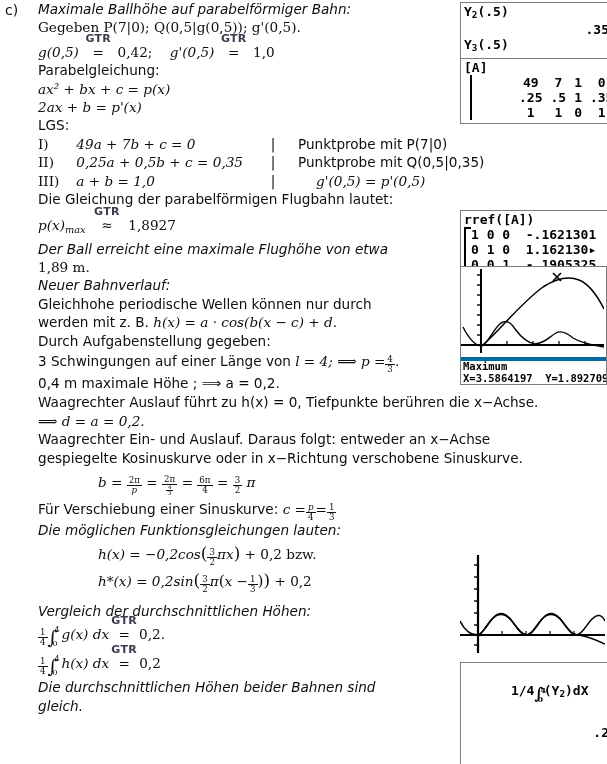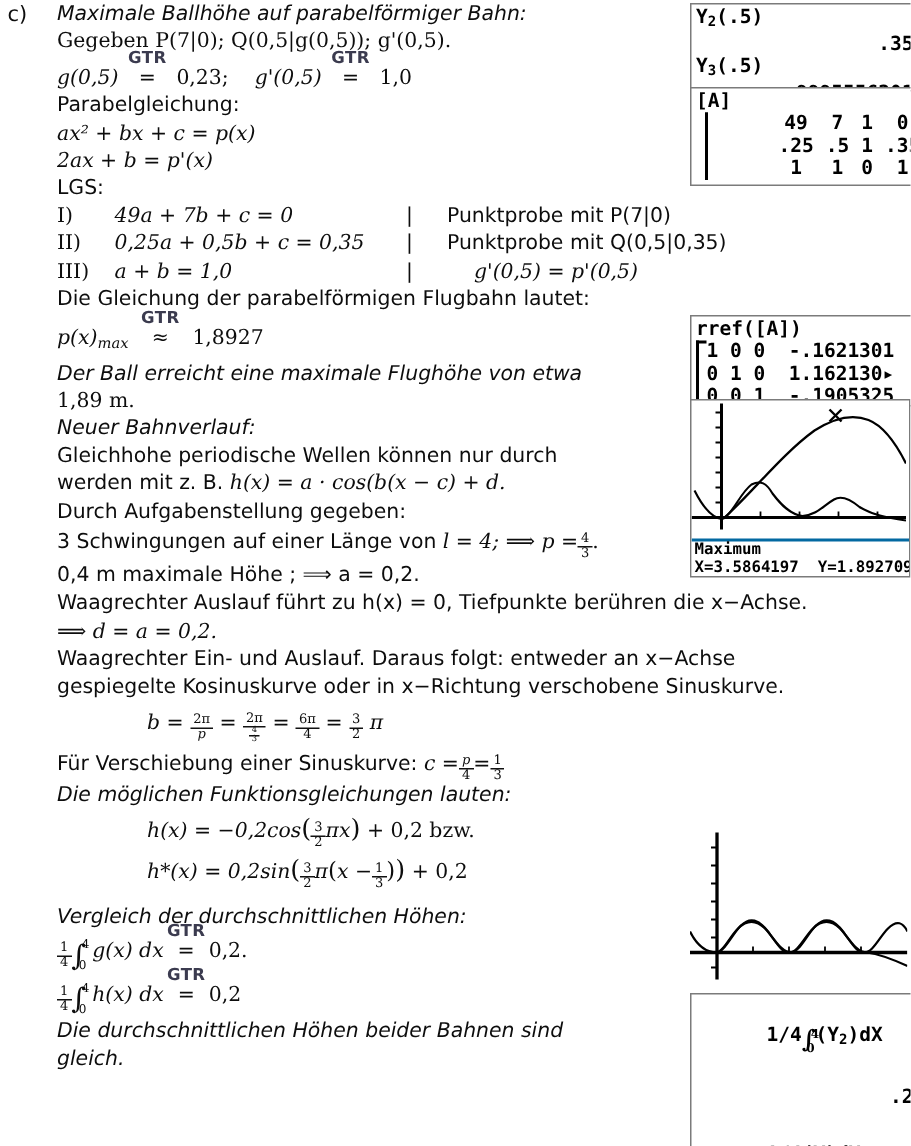--- a/index.html
+++ b/index.html
@@ -72,21 +72,21 @@
   .mtx{display:flex;align-items:stretch;padding-left:6px;}
   .mtx .brk{width:7px;border-top:2px solid #000;border-bottom:2px solid #000;border-left:2px solid #000;}
   .mtx .brk.r{border-left:none;border-right:2px solid #000;}
   .mtx table{border-collapse:collapse;font-size:13px;font-weight:bold;line-height:15px;margin-left:43px;}
   .mtx td{padding:0 4px;text-align:center;font-family:"DejaVu Sans Mono",monospace;}
 
   .rrefbody{display:flex;align-items:stretch;}
   .rrefbody .brk{width:5px;border-top:2px solid #000;border-bottom:2px solid #000;border-left:2px solid #000;}
   .rrefbody .rrow{white-space:pre;font-size:13px;font-weight:bold;line-height:15px;}
 
-  .statusbar{position:absolute;left:0;bottom:0;width:100%;background:#fff;border-top:2px solid #0369a1;}
+  .statusbar{position:absolute;left:0;bottom:0;width:100%;background:#fff;border-top:4px solid #0369a1;}
   .statusbar div{white-space:pre;font-size:10.5px;font-weight:bold;line-height:11.5px;padding-left:2px;font-family:"DejaVu Sans Mono",monospace;}
 
   svg{display:block;}
 </style>
 </head>
 <body>
 
 <div class="page">
 
   <div class="textcol">
@@ -102,21 +102,21 @@
       </div>
 
       <div class="ln" style="height:6px;"></div>
 
       <div class="ln">
         <span class="mathi">g(0,5)</span>
         <span class="gtrwrap">
           <span class="gtr">GTR</span>
           <span class="eqs">=</span>
         </span>
-        <span class="mathr">0,23;</span>
+        <span class="mathr">0,42;</span>
         &nbsp;&nbsp;
         <span class="mathi">g'(0,5)</span>
         <span class="gtrwrap">
           <span class="gtr">GTR</span>
           <span class="eqs">=</span>
         </span>
         <span class="mathr">1,0</span>
       </div>
 
       <div class="ln">Parabelgleichung:</div>

